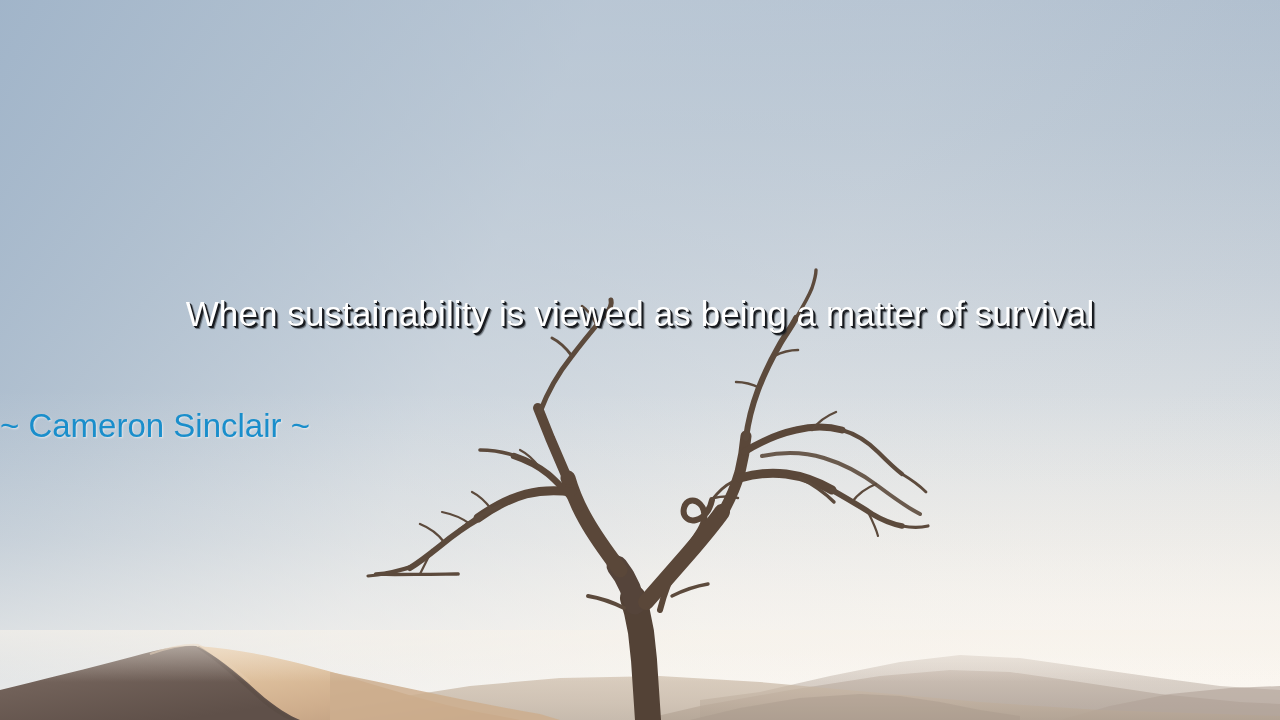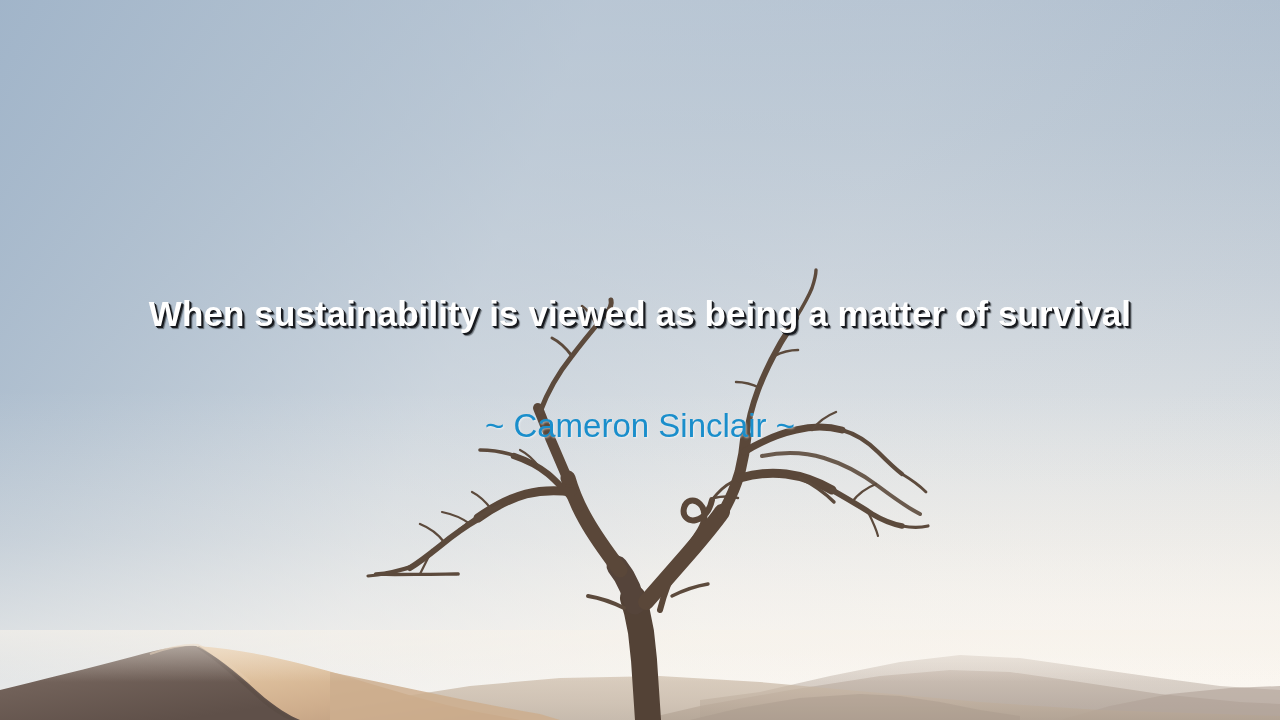--- a/index.html
+++ b/index.html
@@ -63,35 +63,35 @@
     left: 0;
     right: 0;
     top: 292px;
     text-align: center;
     pointer-events: none;
   }
   .quote-line {
     display: block;
     font-size: 35px;
     line-height: 44px;
-    font-weight: 700;
+    font-weight: 400;
     color: #ffffff;
     letter-spacing: 0.1px;
     white-space: nowrap;
     text-shadow:
       2px 2px 0 rgba(20,22,26,0.92),
       3px 3px 1px rgba(30,34,40,0.55),
       1px 1px 0 rgba(25,28,33,0.85);
   }
   .attribution {
     position: absolute;
     left: 0;
     right: 0;
     top: 406px;
-    text-align: center;
+    text-align: left;
     font-size: 33px;
     line-height: 40px;
     color: #1a8ecb;
     white-space: nowrap;
     text-shadow: 1px 1px 2px rgba(255,255,255,0.55);
     pointer-events: none;
   }
 </style>
 </head>
 <body>

